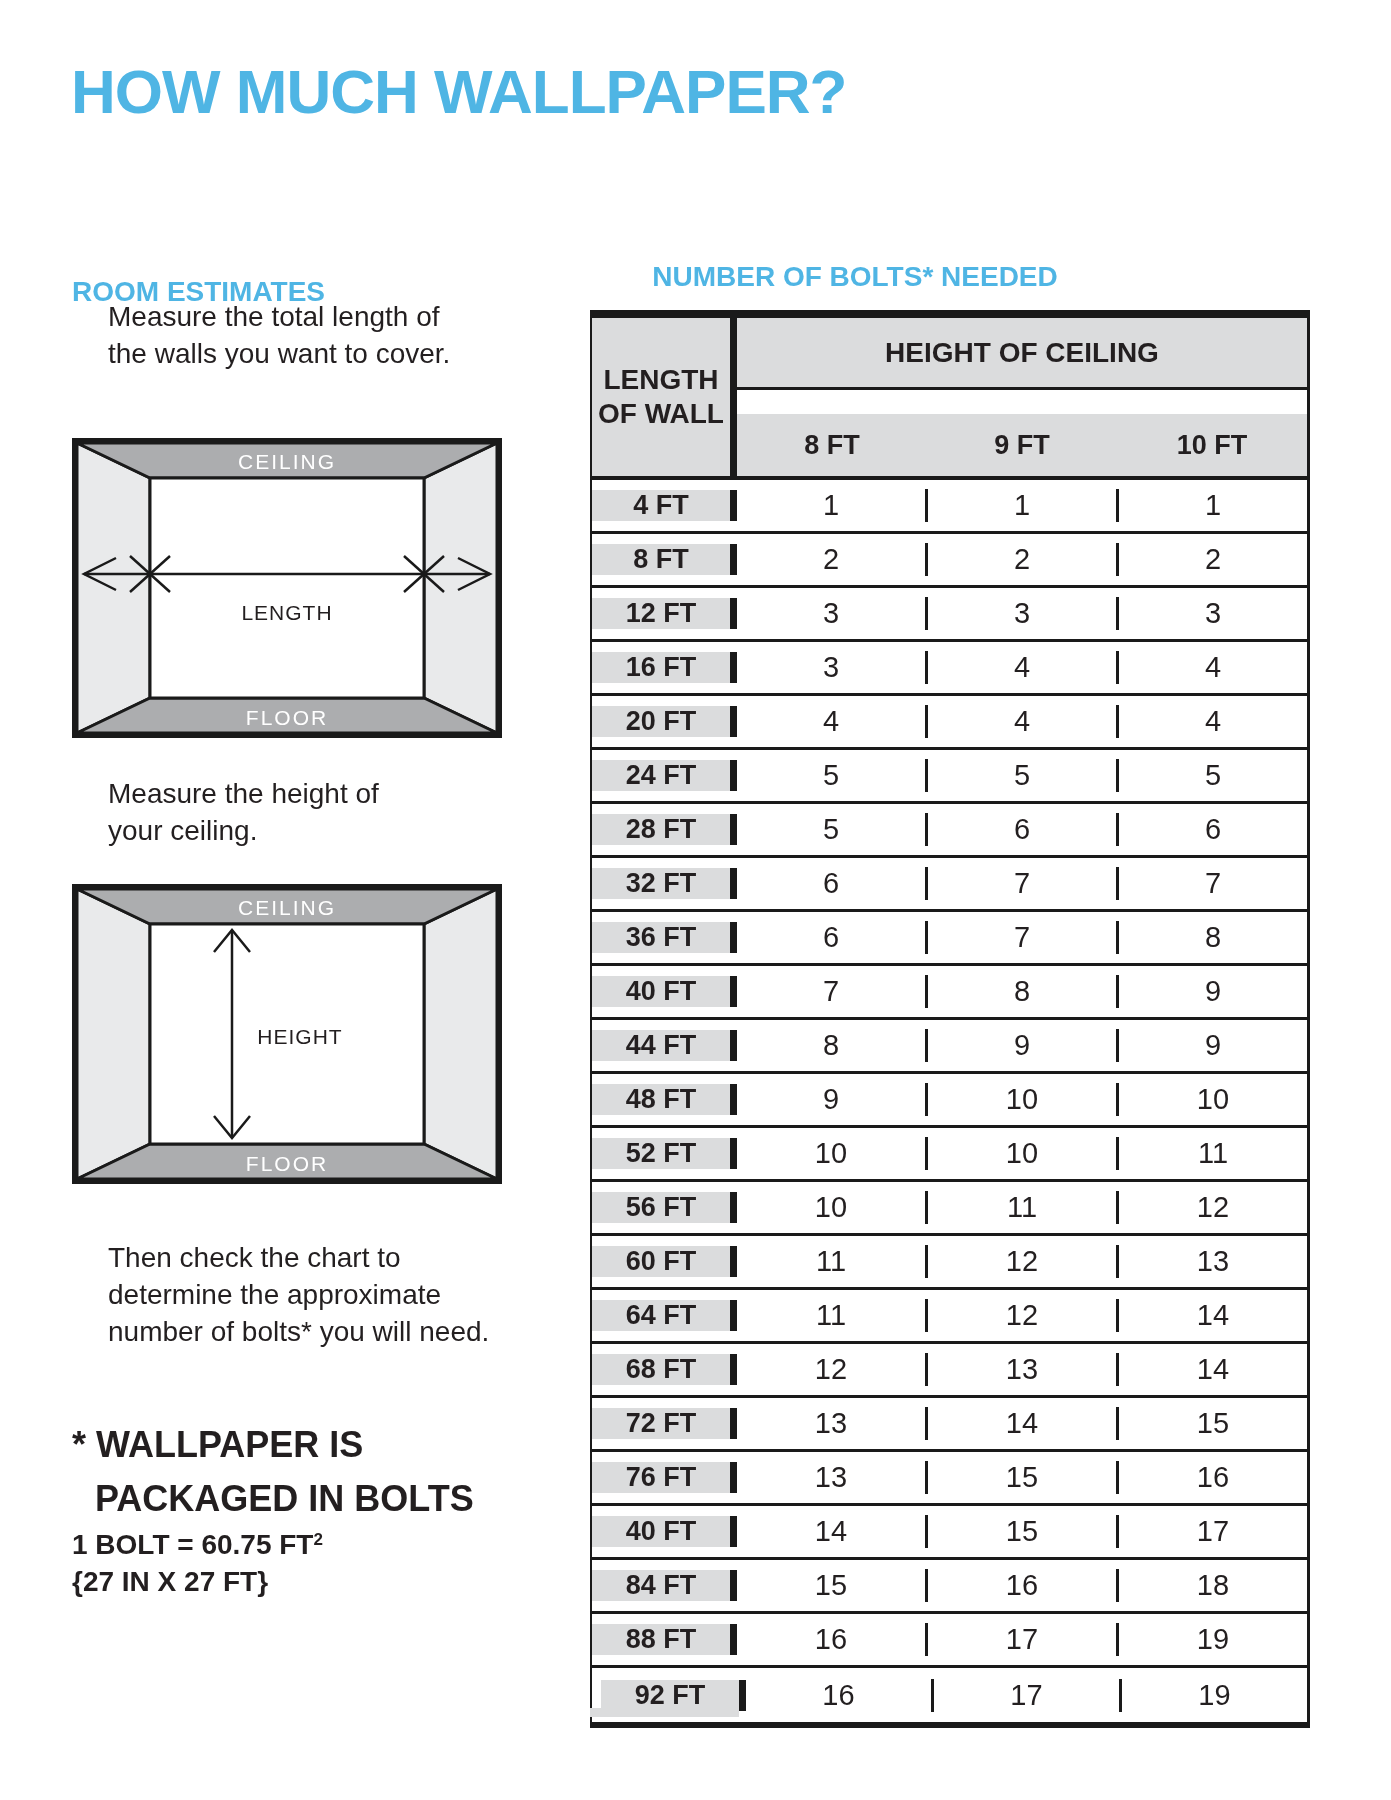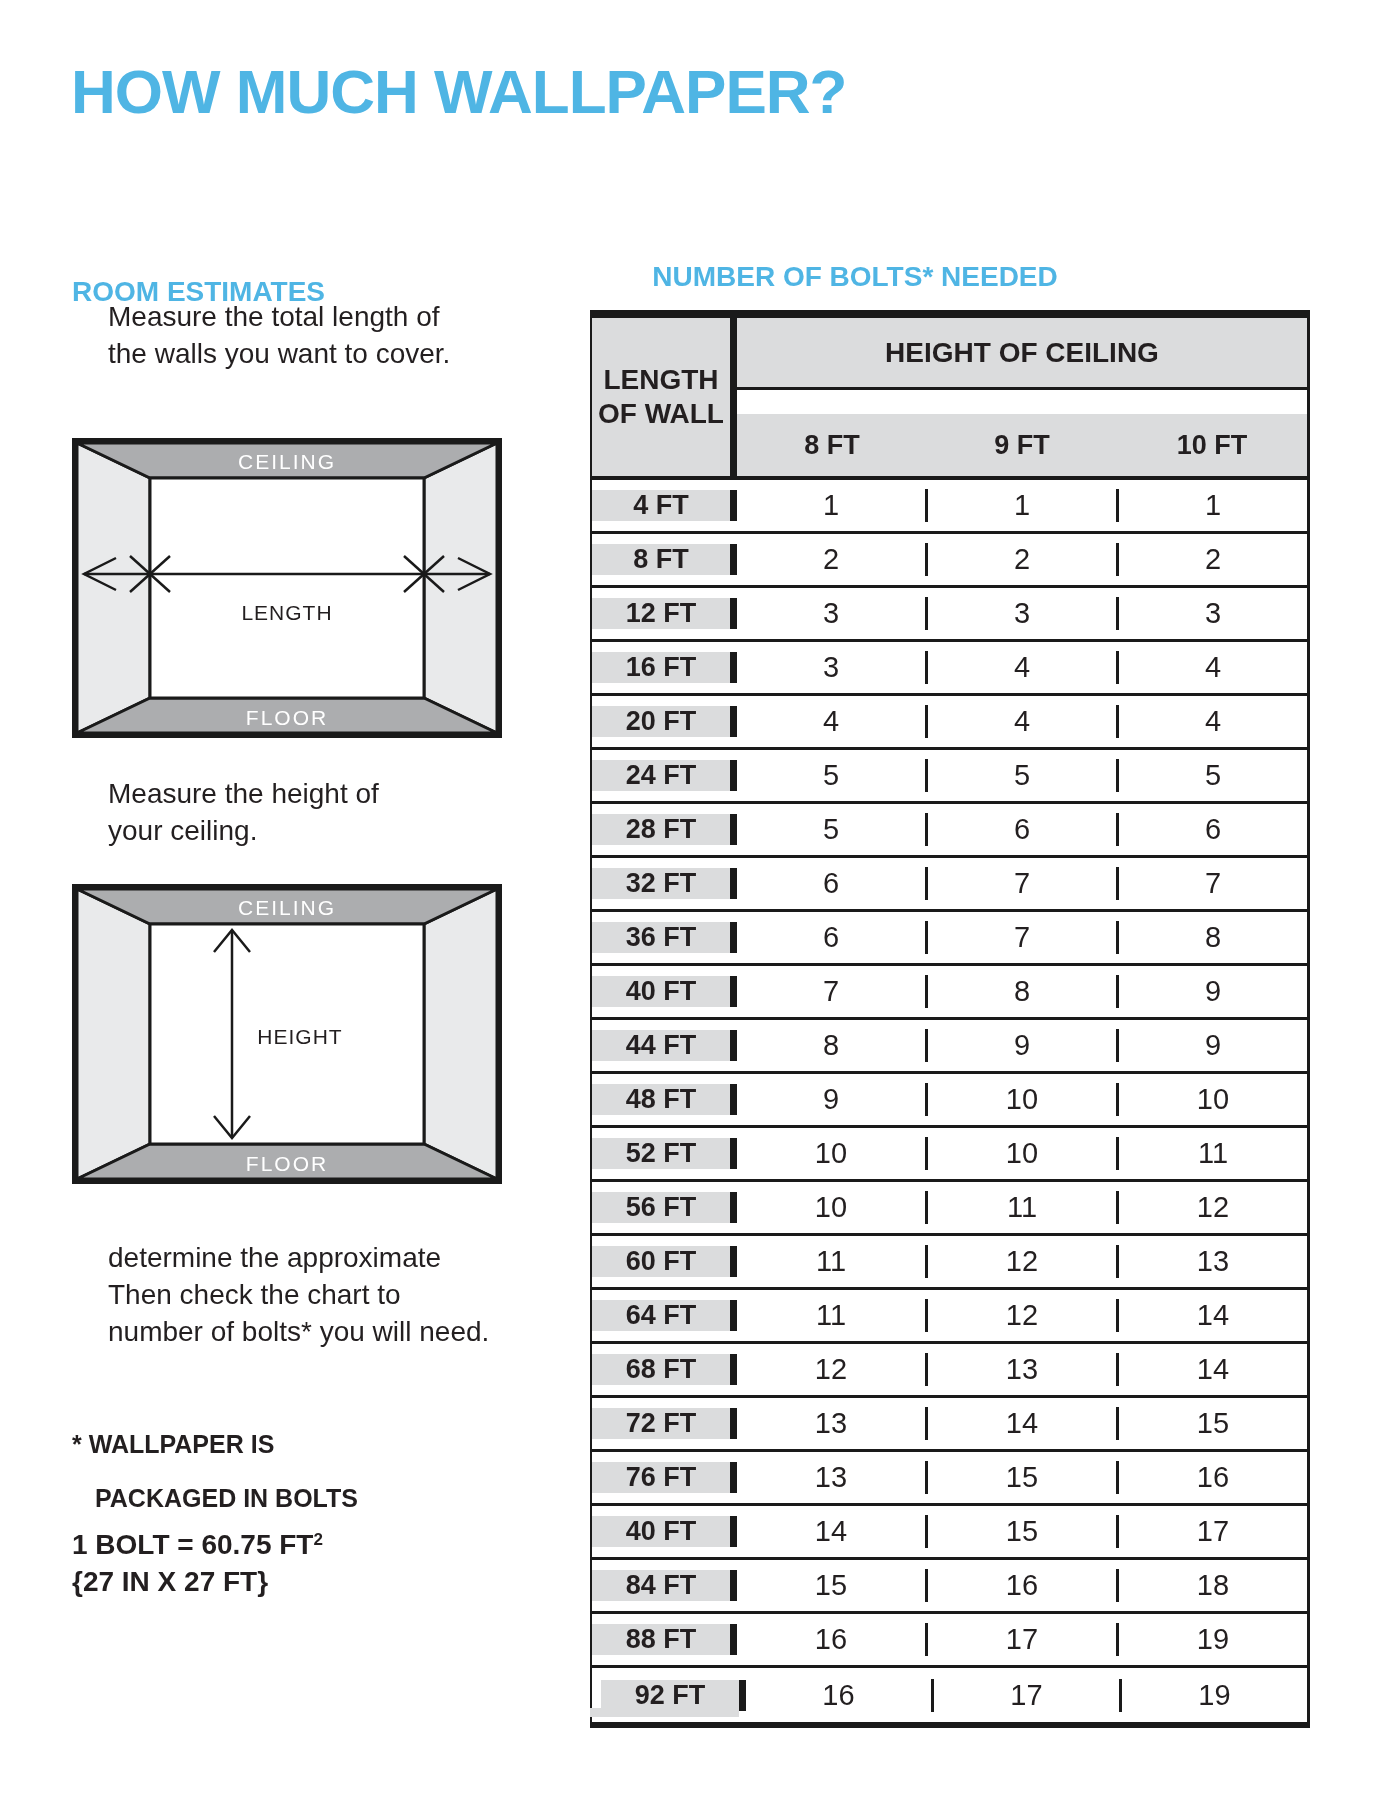--- a/index.html
+++ b/index.html
@@ -19,21 +19,21 @@
   #step2 { top:775px; }
   #step3 { top:1239px; }
 
   .diagram { position:absolute; left:72px; }
   #diagram-length { top:438px; }
   #diagram-height { top:884px; }
   .diagram text { font-family:"Liberation Sans", sans-serif; }
   .room-label { font-size:21px; letter-spacing:2px; fill:#FFFFFF; }
   .measure-label { font-size:21px; letter-spacing:1px; fill:#231F20; }
 
-  .footnote { position:absolute; left:72px; top:1427px; font-size:25px; font-weight:700;
+  .footnote { position:absolute; left:72px; top:1427px; font-size:36px; font-weight:700;
               color:#231F20; line-height:35px; }
   .footnote .indent { padding-left:23px;margin-top:19px; }
 
   .bolt-size { position:absolute; left:72px; top:1521px; font-size:28px; font-weight:700;
                color:#231F20; line-height:37px; }
   .bolt-size sup { font-size:17px; vertical-align:9px; font-weight:700; }
 
   
   .bolts-table { position:absolute; left:590px; top:310px; width:720px;
                  border-top:8px solid #1A1A1A; border-left:2px solid #1A1A1A;
@@ -114,22 +114,22 @@
       <line x1="160" y1="46" x2="160" y2="254"></line>
       <polyline points="142,68 160,46 178,68"></polyline>
       <polyline points="142,232 160,254 178,232"></polyline>
     </g>
     <text class="room-label" x="215" y="31" text-anchor="middle">CEILING</text>
     <text class="room-label" x="215" y="287" text-anchor="middle">FLOOR</text>
     <text class="measure-label" x="228" y="160" text-anchor="middle">HEIGHT</text>
   </svg>
 
   <div class="body-text" id="step3">
+    <div>Then check the chart to</div>
     <div>determine the approximate</div>
-    <div>Then check the chart to</div>
     <div>number of bolts* you will need.</div>
   </div>
 
   <div class="footnote">
     <div>* WALLPAPER IS</div>
     <div class="indent">PACKAGED IN BOLTS</div>
   </div>
 
   <div class="bolt-size">
     <div><span>1 BOLT = 60.75 FT</span><sup>2</sup></div>

